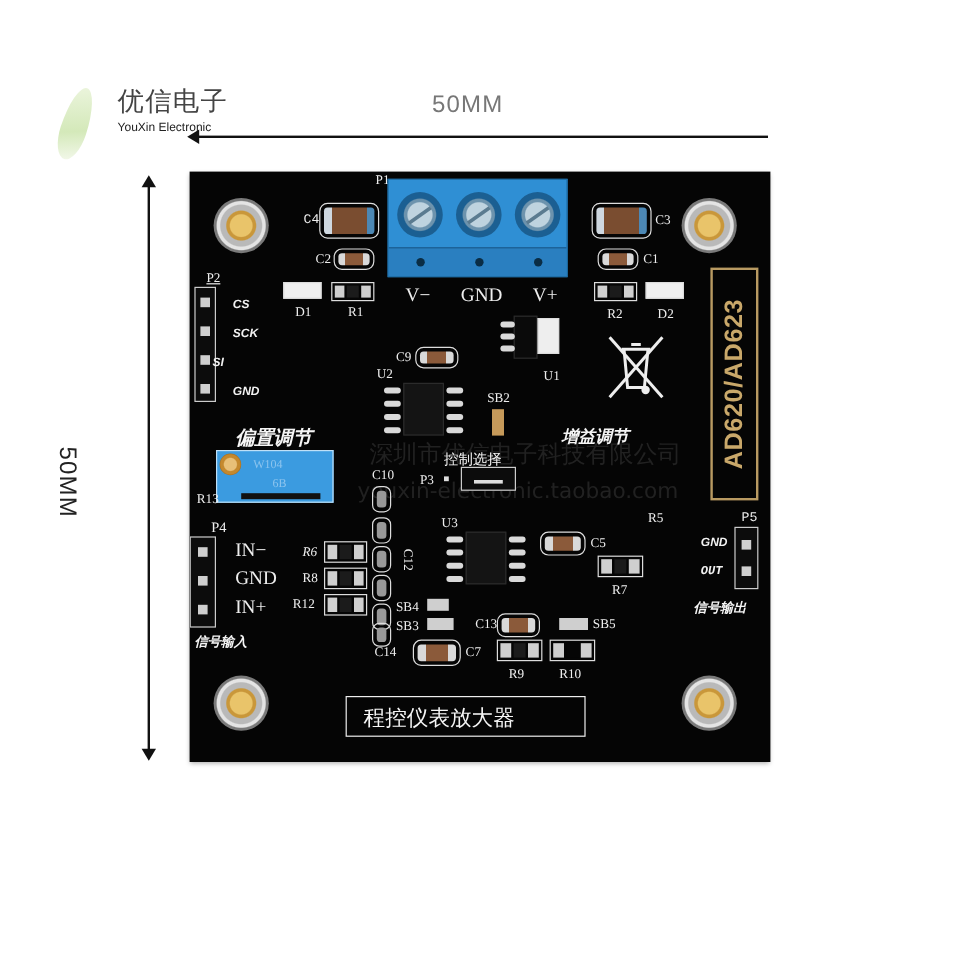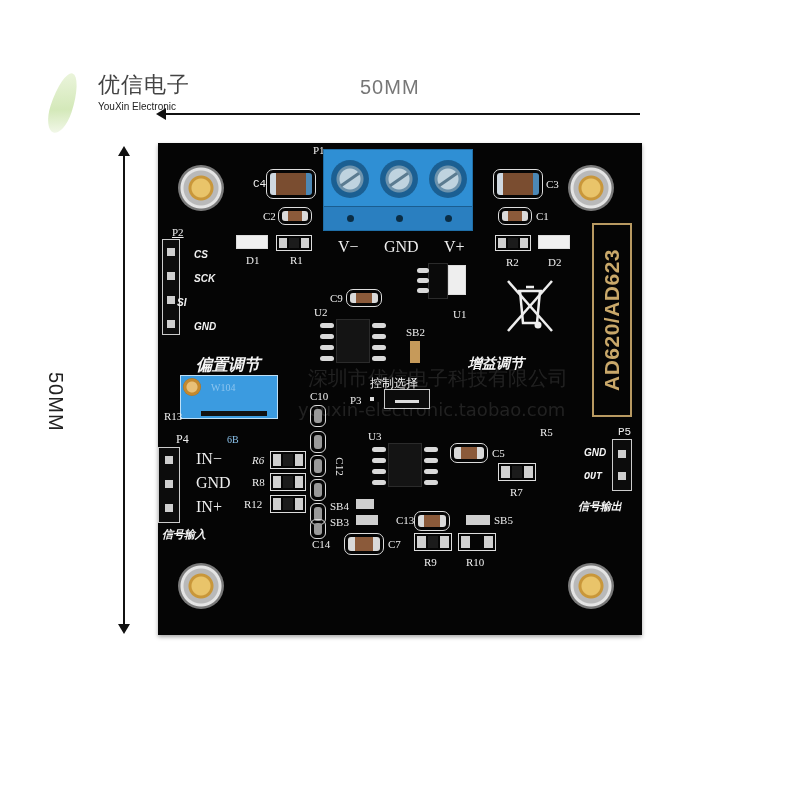--- a/index.html
+++ b/index.html
@@ -201,21 +201,21 @@
   <div class="ic-pin" style="left:214px; top:202px;"></div>
     <div class="ic-pin" style="left:214px; top:213px;"></div>
 
   <div class="silk" style="left:248px; top:184px;">SB2</div>
   <div class="jumper-sb" style="left:252px; top:198px; width:10px; height:22px;"></div>
 
   <div class="silk-cn" style="left:38px; top:212px; font-size:16px;">偏置调节</div>
   <div class="pot" style="left:22px; top:232px; width:98px; height:44px;">
     <div class="adj" style="left:2px; top:2px;"></div>
     <div class="txt" style="left:30px; top:6px;">W104</div>
-    <div class="txt" style="left:46px; top:22px;margin-top:36px;">6B</div>
+    <div class="txt" style="left:46px; top:22px;">6B</div>
     <div class="slot-bar" style="left:20px; right:10px; bottom:2px;"></div>
   </div>
   <div class="silk" style="left:6px; top:268px;">R13</div>
 
   <div class="silk-cn" style="left:212px; top:232px; font-size:12px; font-style:normal; font-weight:normal;">控制选择</div>
   <div class="silk" style="left:192px; top:252px;">P3</div>
   <div style="position:absolute; left:212px; top:254px; width:4px; height:4px; background:#ddd;"></div>
   <div class="header" style="left:226px; top:246px; width:46px; height:20px;">
     <div style="position:absolute; left:10px; top:10px; width:24px; height:3px; background:#ddd;"></div>
   </div>
@@ -328,13 +328,16 @@
       <div class="pad"></div>
     </div>
   <div class="silk" style="left:266px; top:414px;">R9</div>
   <div class="res" style="left:300px; top:390px; width:38px; height:18px;">
       <div class="pad"></div>
       <div class="mid" style="background:#050505;"></div>
       <div class="pad"></div>
     </div>
   <div class="silk" style="left:308px; top:414px;">R10</div>
 
+  <div class="title-box">
+    <div class="title-text">程控仪表放大器</div>
+  </div>
 </div>
 
 </body></html>

